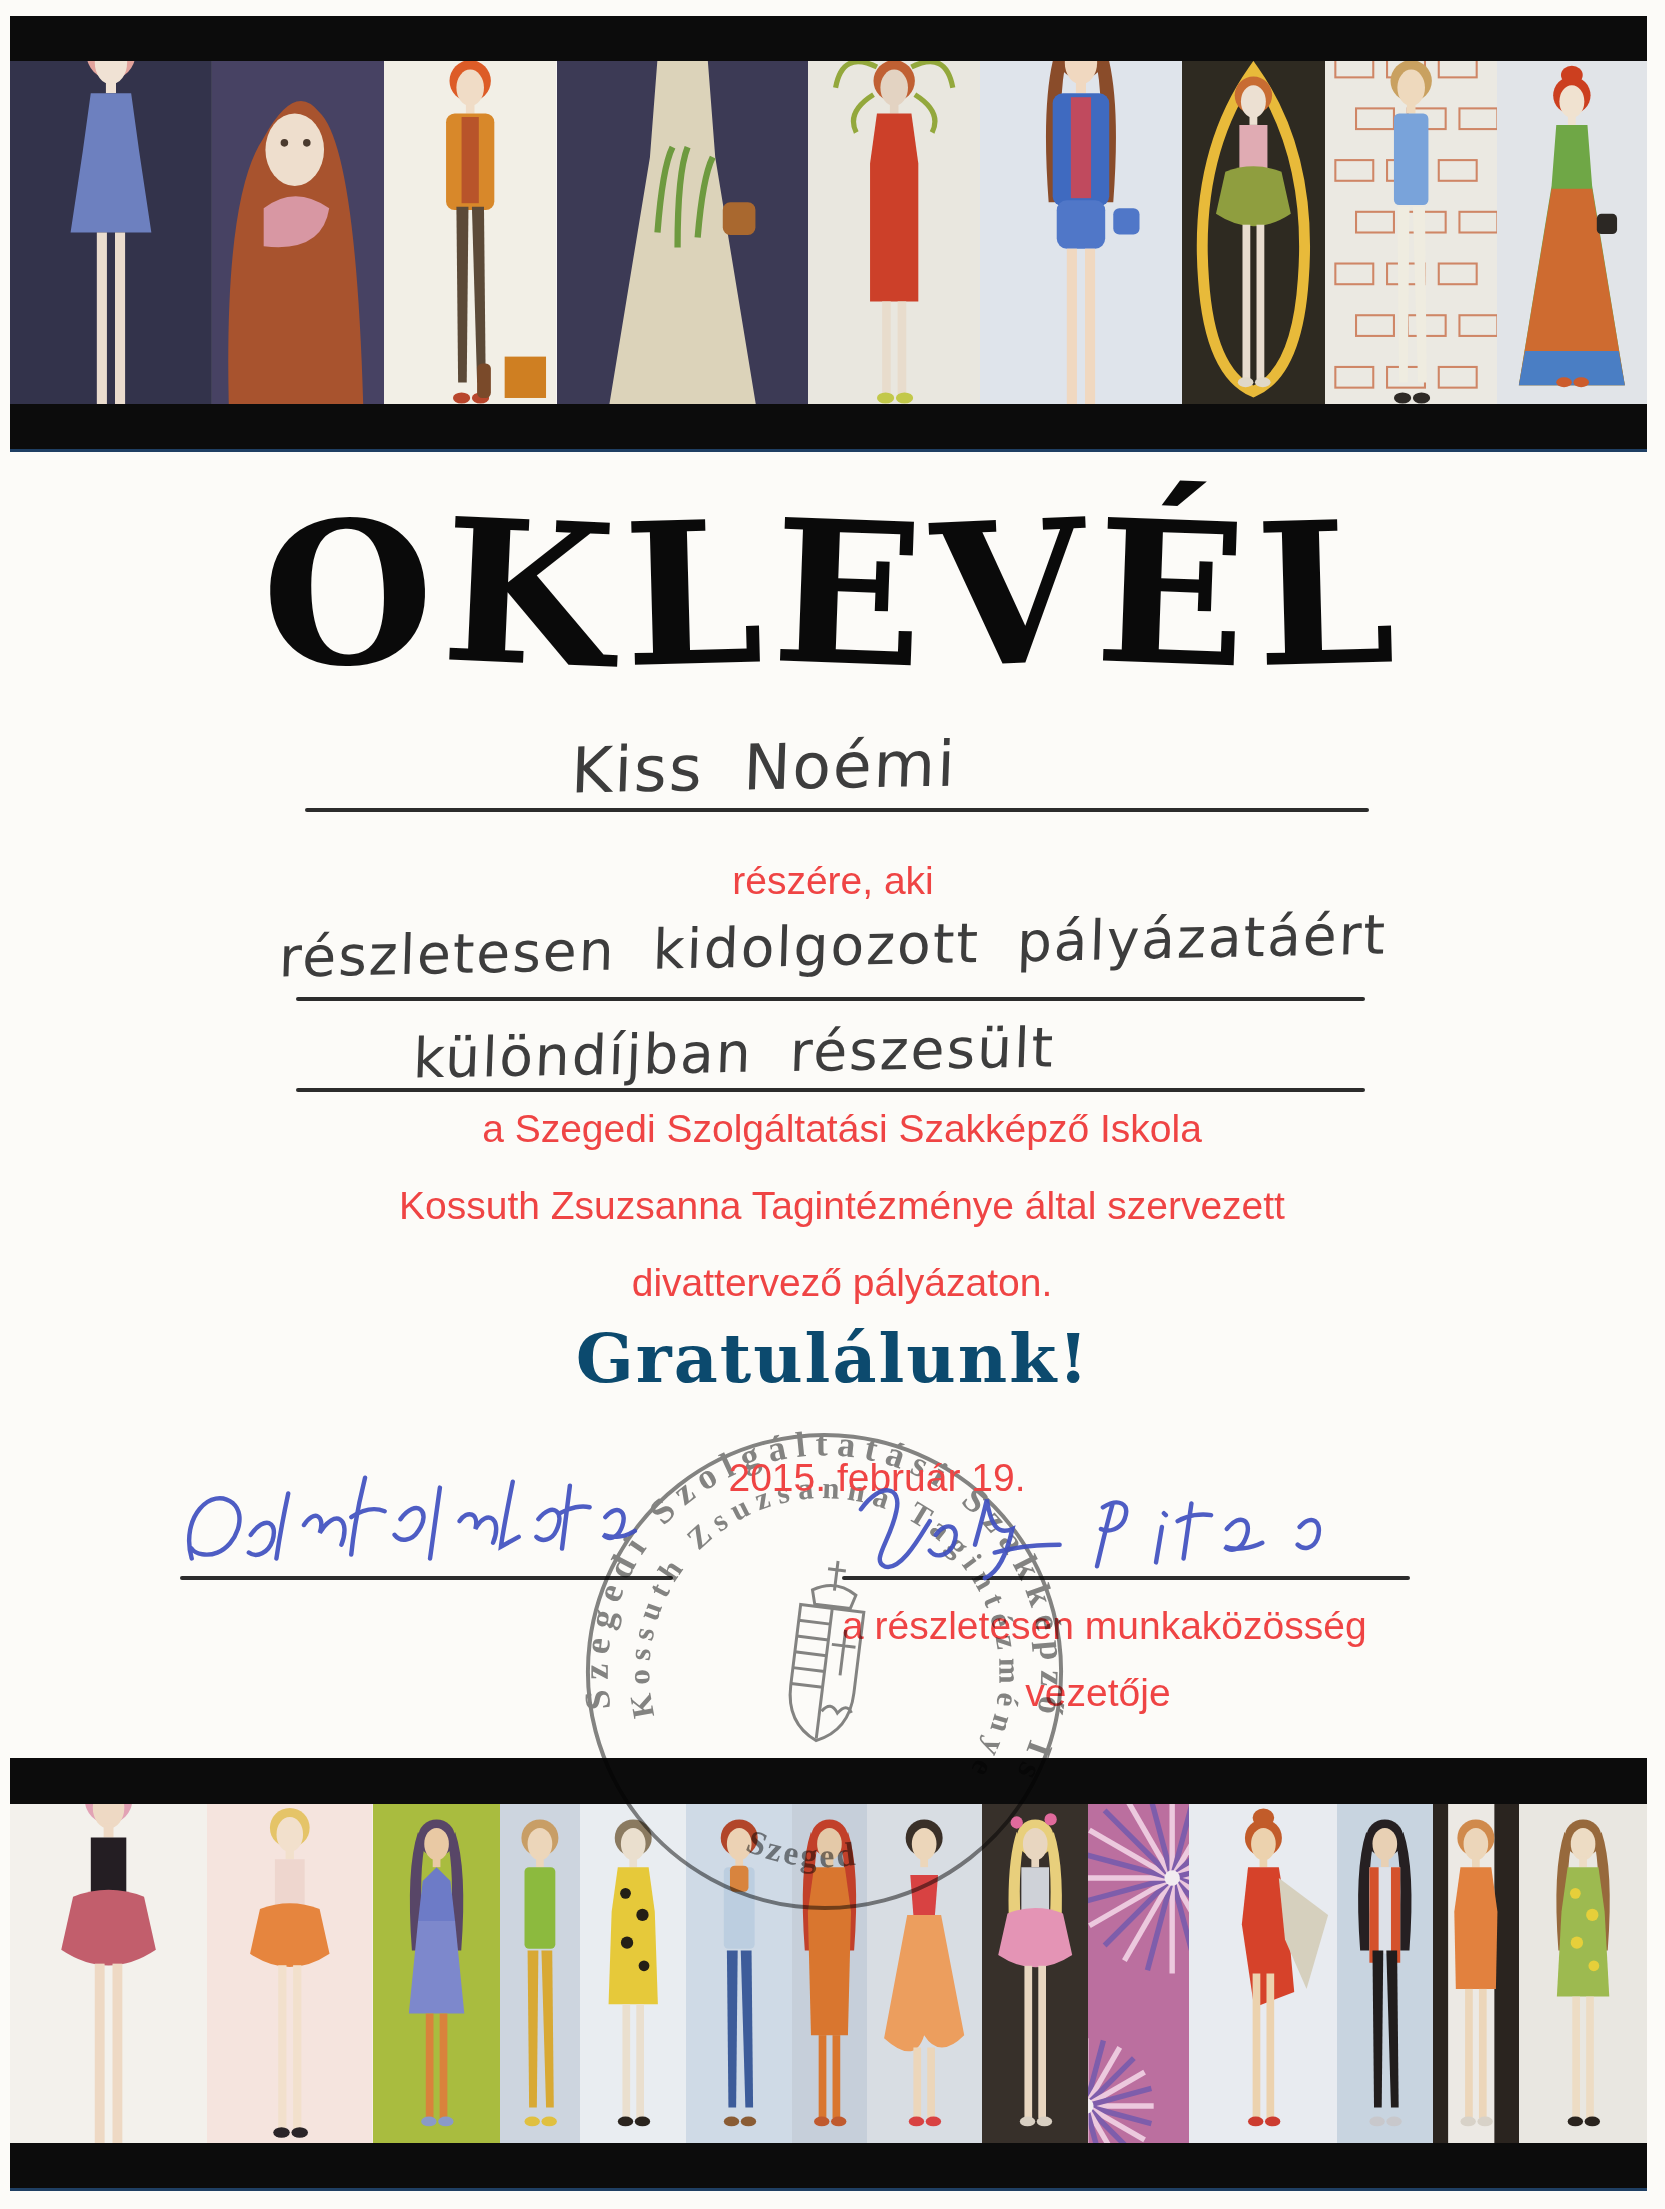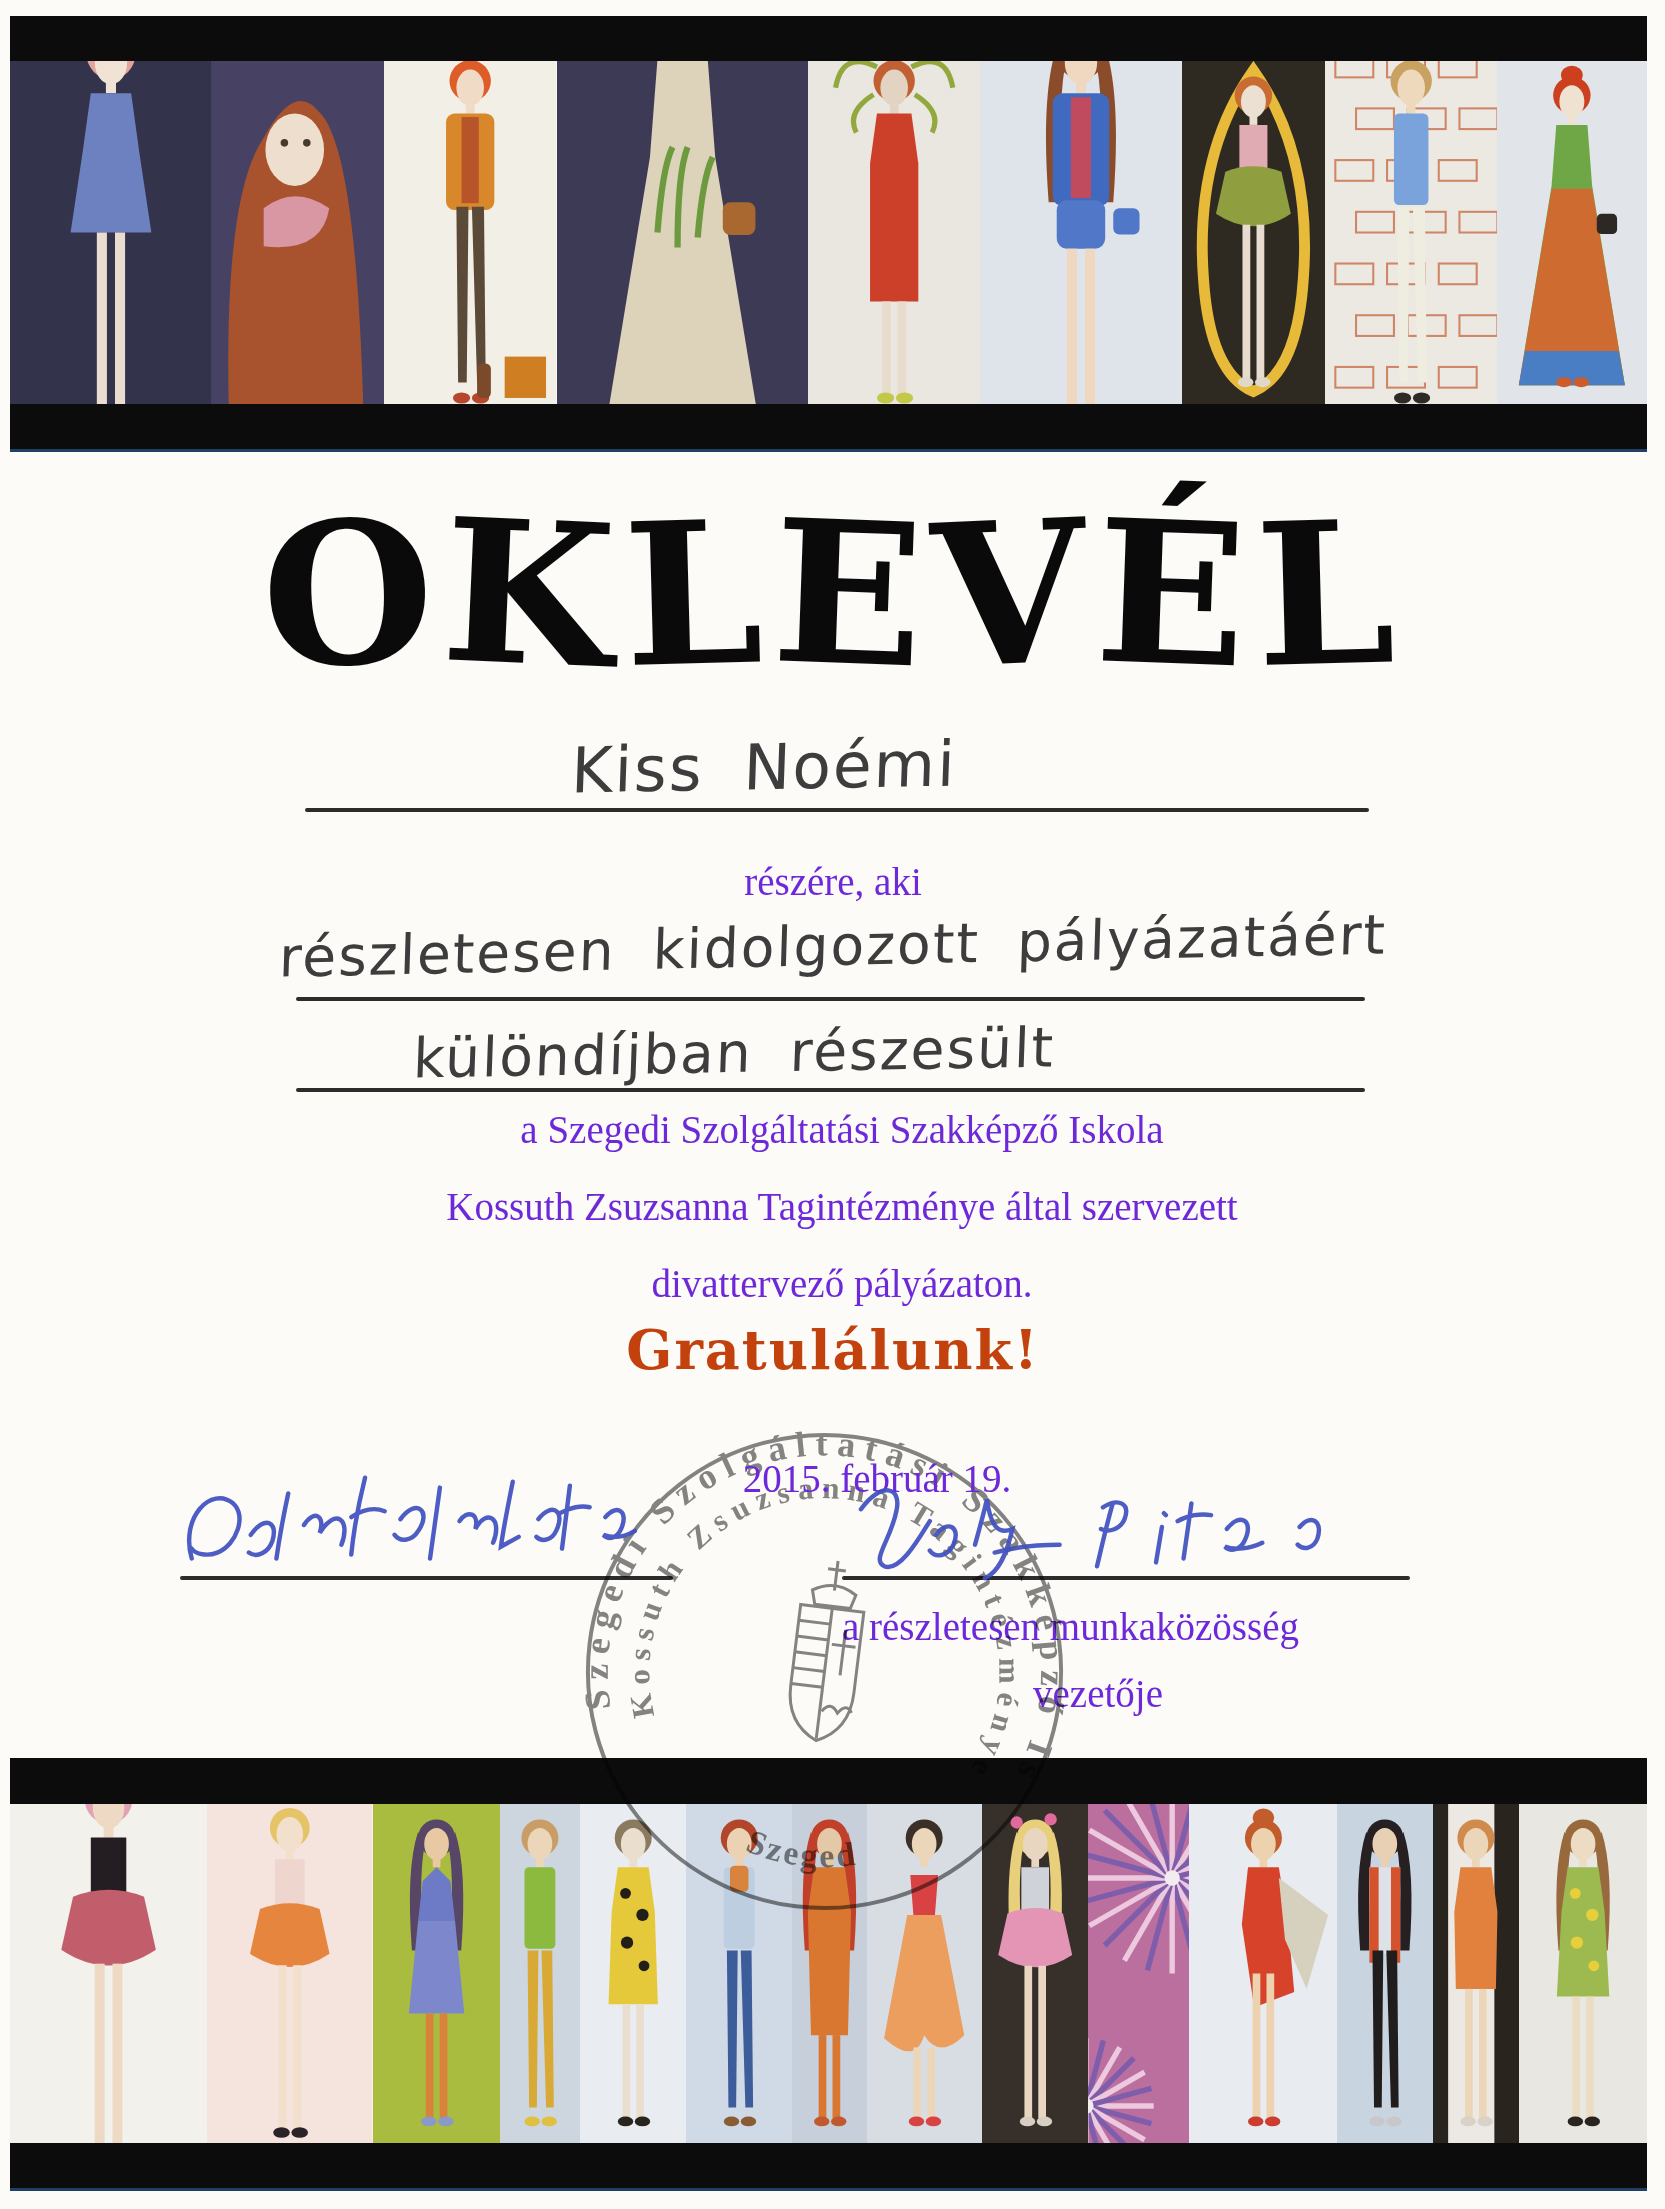--- a/index.html
+++ b/index.html
@@ -4,30 +4,30 @@
 <style>
   html,body{margin:0;padding:0;background:#fcfbf8;}
   #sheet{position:relative;width:1666px;height:2210px;background:#fcfbf8;overflow:hidden;
          font-family:"Liberation Sans","DejaVu Sans",sans-serif;}
   .banner{position:absolute;left:9.9px;width:1637px;}
   .bar{width:100%;height:45px;background:#0c0c0c;}
   .strip{width:100%;display:flex;overflow:hidden;}
   .panel{position:relative;height:100%;}
   .panel svg{display:block;width:100%;height:100%;}
   .blueline{width:100%;height:3px;background:#1f3f63;}
-  .print{position:absolute;color:#6d28d9;font-family:Liberation Serif, serif;}
+  .print{position:absolute;color:#ef4444;}
   .center{left:0;width:100%;text-align:center;}
   #title{top:491px;font-family:"DejaVu Serif","Liberation Serif",serif;font-weight:bold;
          font-size:197px;letter-spacing:9.9px;color:#0a0a0a;line-height:1.05;}
   .hand{position:absolute;color:#3d3d3d;font-family:"DejaVu Sans",sans-serif;
         transform:rotate(-1.2deg) skewX(-3deg);letter-spacing:2px;word-spacing:17.7px;}
   #recipient{top:731px;font-size:63px;transform:translateX(-69px) rotate(-1deg) skewX(-3deg);}
   .rule{position:absolute;height:3.9px;background:#2c2c2c;border-radius:2px;}
   #congrats{top:1318px;font-family:"DejaVu Serif","Liberation Serif",serif;font-weight:bold;
-            font-size:54px;letter-spacing:2px;color:#c2410c;}
+            font-size:68px;letter-spacing:2px;color:#0c4a6e;}
   #date{top:1456px;font-size:39px;transform:translateX(44px);z-index:6;}
   #stamp{position:absolute;left:576px;top:1423px;width:497px;height:497px;z-index:5;
          transform:rotate(7deg);mix-blend-mode:multiply;opacity:.85;}
   .sig{position:absolute;z-index:6;}
   .sigtitle{font-size:39px;}
   .org{font-size:39px;padding-left:9px;}
   .hline{font-size:55px;}
 </style>
 </head>
 <body>

